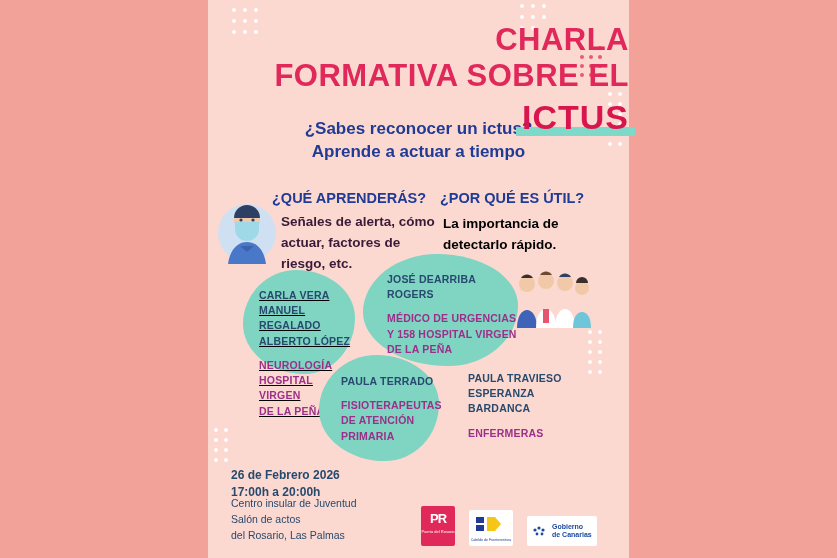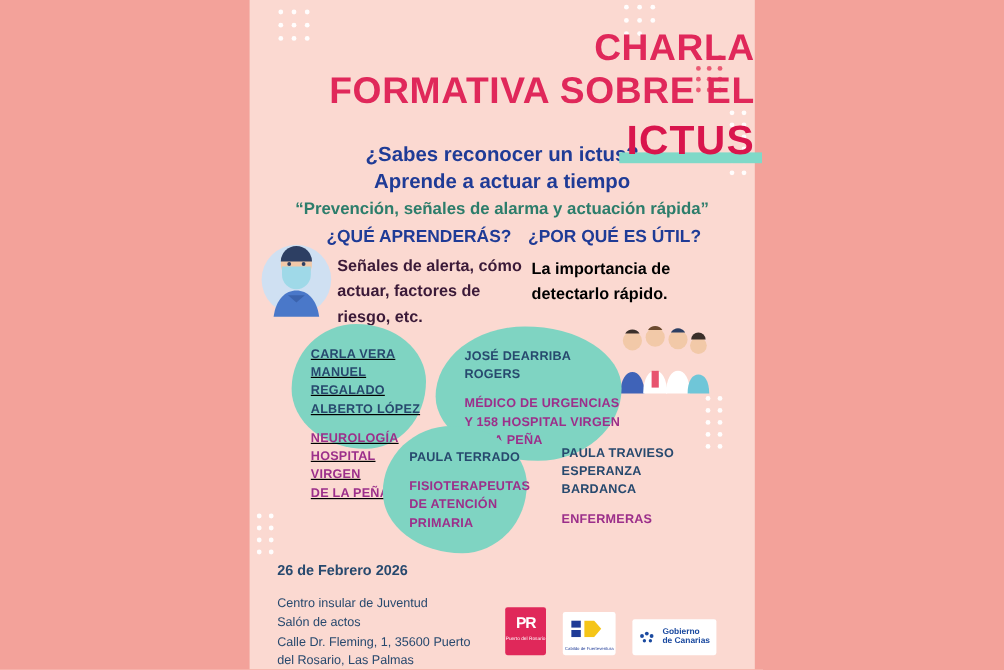--- a/index.html
+++ b/index.html
@@ -157,21 +157,21 @@
   .blob .rl {
     color: #9c2f8a;
     font-size: 10.5px;
     font-weight: bold;
     line-height: 1.45;
     letter-spacing: 0.2px;
     margin-top: 9px;
   }
   #blob1 { left: 243px; top: 270px; width: 112px; height: 104px; }
   #blob1 .inner { padding: 18px 0 0 16px; text-decoration: underline; }
-  #blob2 { left: 363px; top: 272px; width: 155px; height: 112px; }
+  #blob2 { left: 363px; top: 254px; width: 155px; height: 112px; }
   #blob2 .inner { padding: 18px 0 0 24px; }
   #blob3 { left: 319px; top: 355px; width: 120px; height: 106px; }
   #blob3 .inner { padding: 19px 0 0 22px; }
   #blob4 { left: 450px; top: 355px; width: 140px; height: 104px; background: transparent; }
   #blob4 .inner { padding: 16px 0 0 18px; }
 
   
   .date {
     position: absolute;
     left: 231px;
@@ -353,21 +353,20 @@
     <div class="t3wrap">
       <span class="t3">ICTUS</span>
     </div>
   </div>
 
   <div class="subtitle">
     <div>¿Sabes reconocer un ictus?</div>
     <div>Aprende a actuar a tiempo</div>
   </div>
 
-  <div class="quote">“Prevención, señales de alarma y actuación rápida”</div>
 
   <div class="q1">¿QUÉ APRENDERÁS?</div>
   <div class="a1">Señales de alerta, cómo actuar, factores de riesgo, etc.</div>
   <div class="q2">¿POR QUÉ ES ÚTIL?</div>
   <div class="a2">La importancia de detectarlo rápido.</div>
 
   <div id="illus-nurse">
     <svg viewBox="0 0 62 66" width="62" height="66">
       <circle cx="31" cy="33" r="29" fill="#cfe0f2"></circle>
       <path d="M12 64c2-15 10-22 19-22s17 7 19 22z" fill="#4a78c9"></path>
@@ -432,25 +431,25 @@
   <div class="blob" id="blob4">
     <div class="inner">
       <div class="nm" style="white-space:pre-line">PAULA TRAVIESO
 ESPERANZA BARDANCA</div>
       <div class="rl" style="white-space:pre-line">ENFERMERAS</div>
     </div>
   </div>
 
   <div class="date">
     <div>26 de Febrero 2026</div>
+    <div>17:00h a 20:00h</div>
   </div>
   <div class="venue">
     <div>Centro insular de Juventud</div>
     <div>Salón de actos</div>
-    <div>Calle Dr. Fleming, 1, 35600 Puerto</div>
     <div>del Rosario, Las Palmas</div>
 
   </div>
 
   <div class="logo" id="logo-ayto">
     <div class="mark">PR</div>
     <div class="cap">Puerto del Rosario</div>
   </div>
 
   <div class="logo" id="logo-cabildo">

